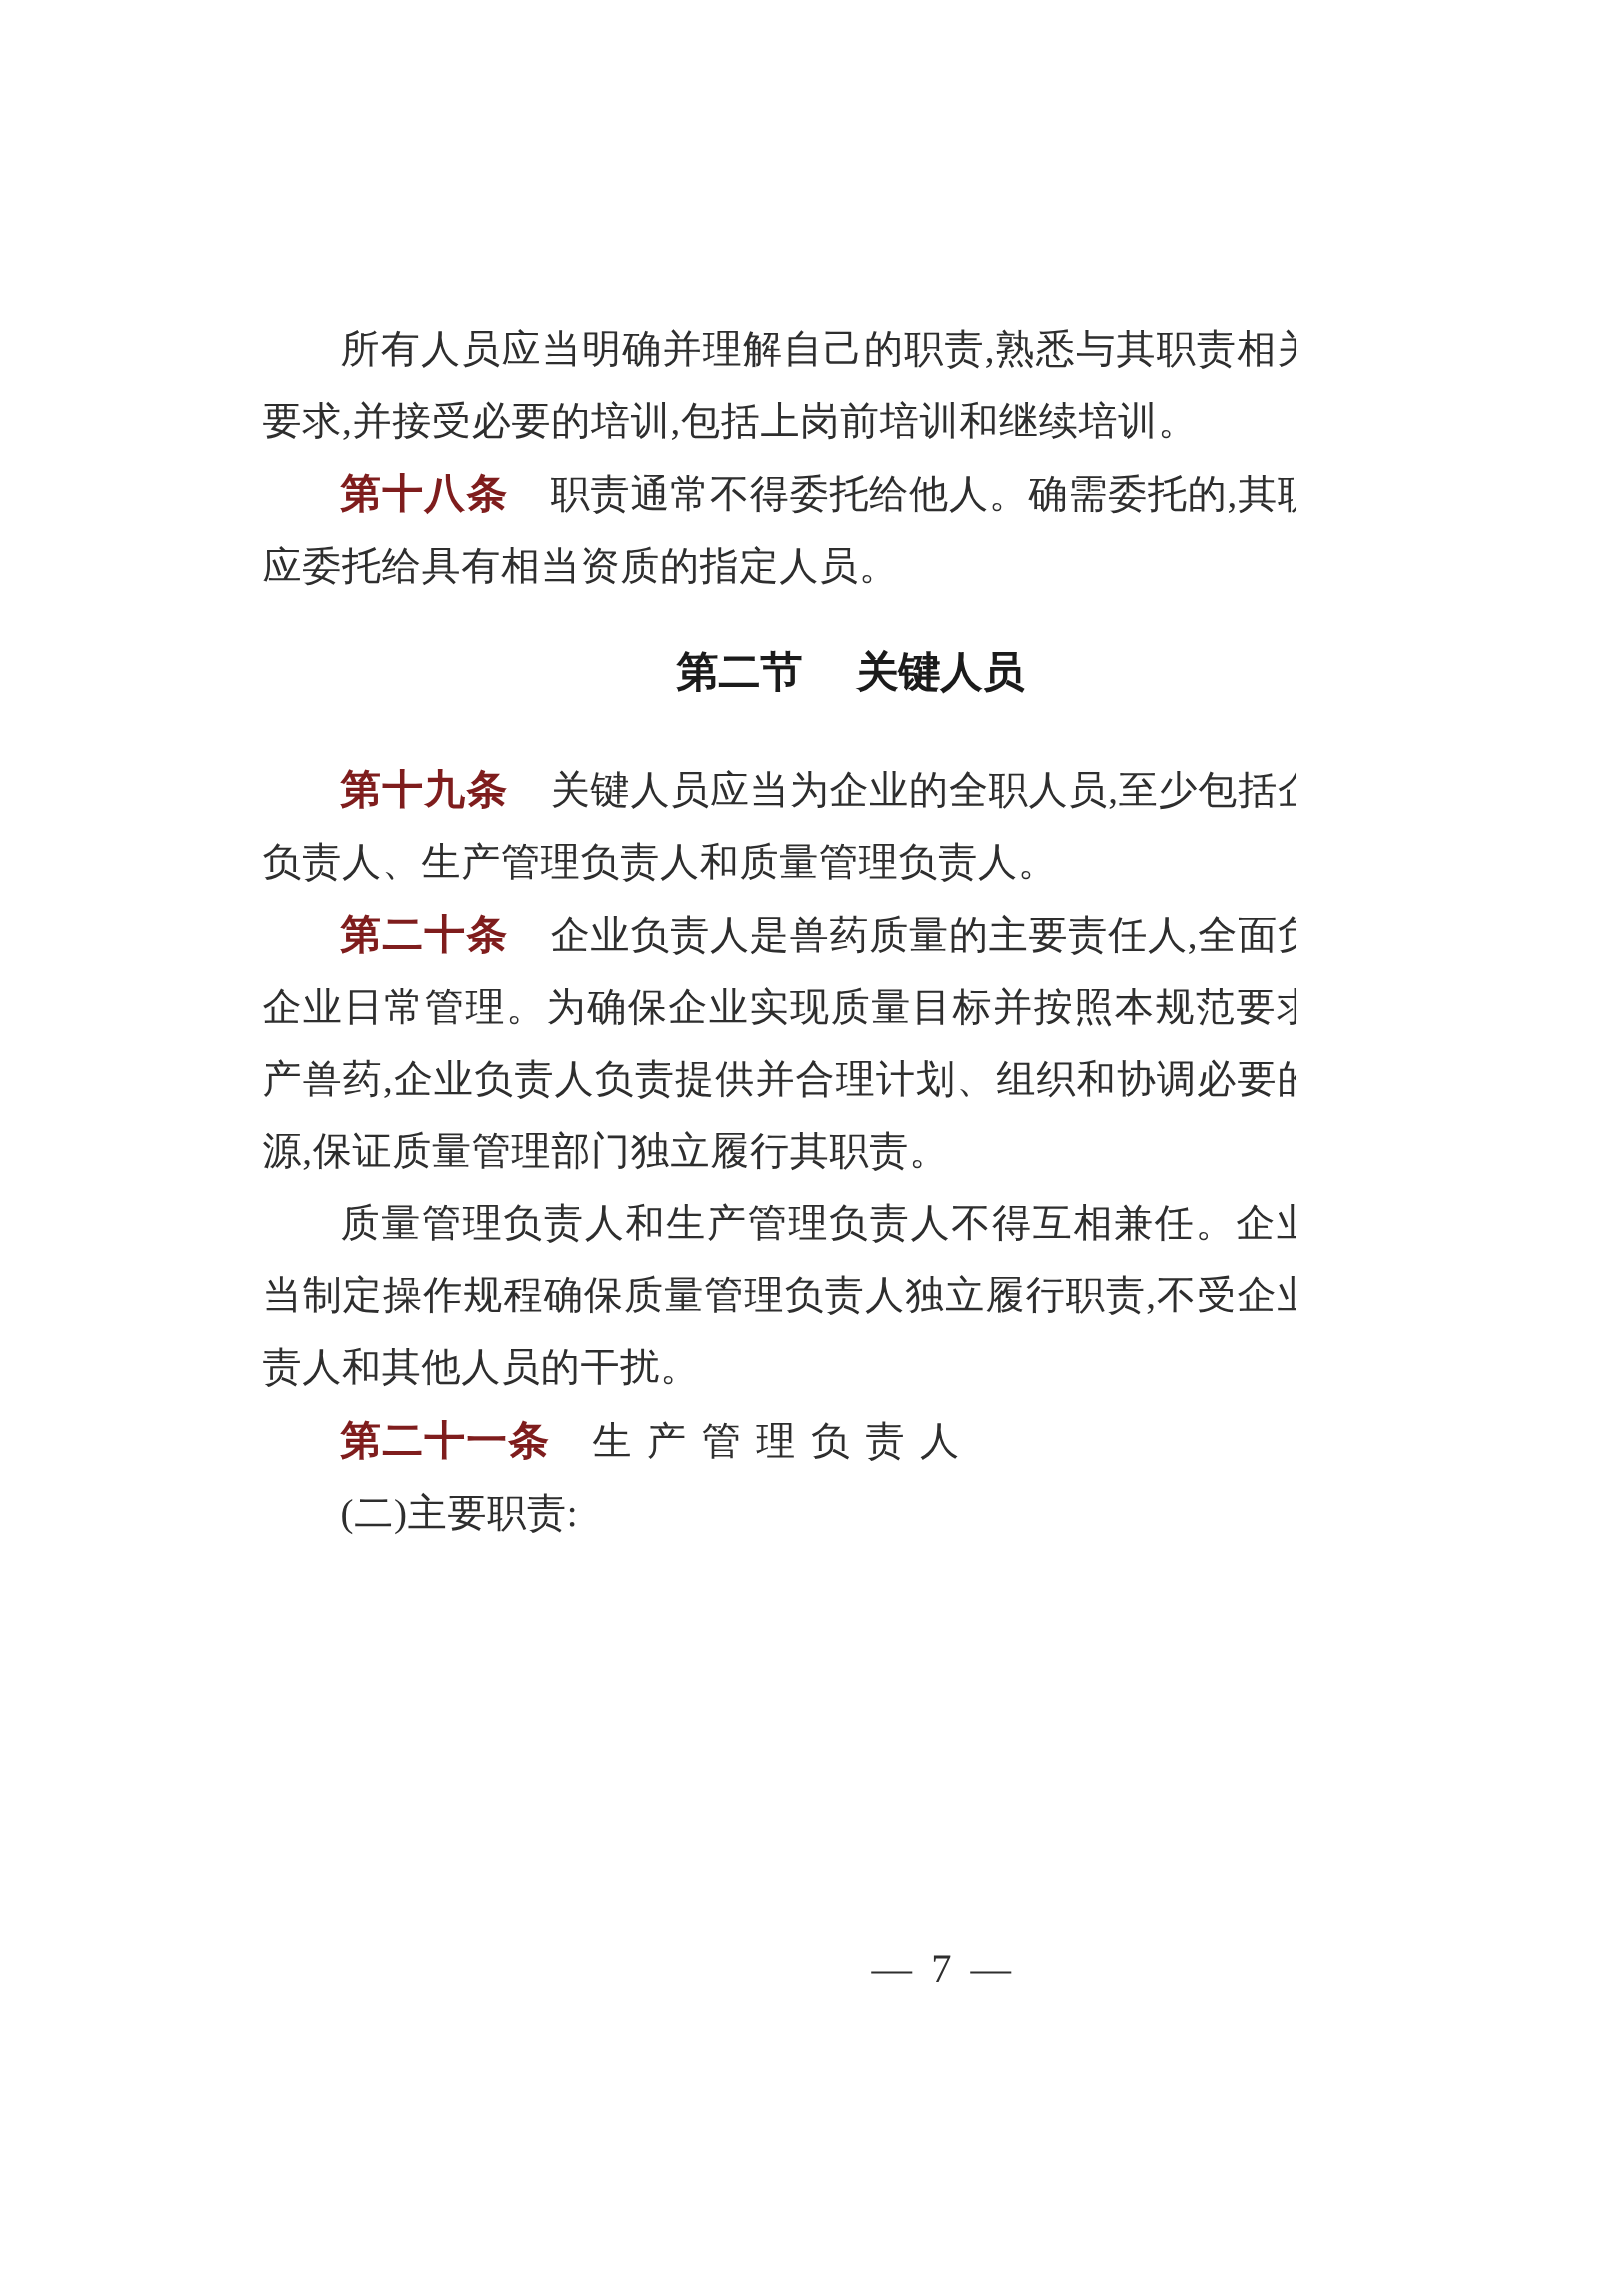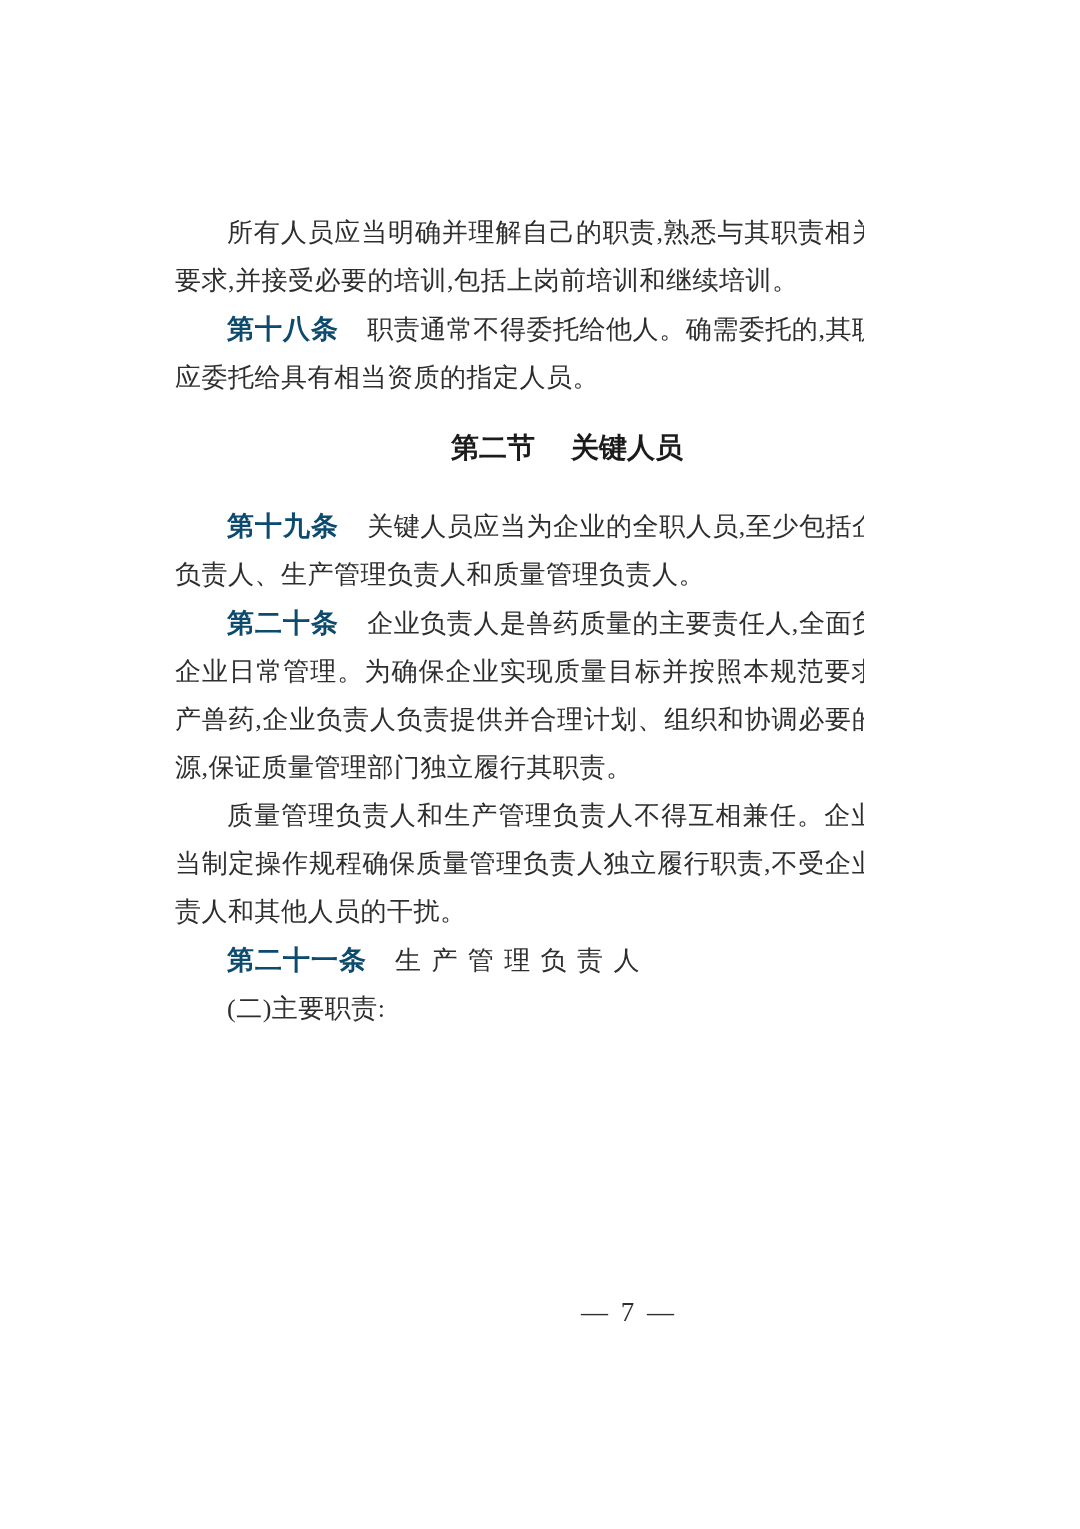--- a/index.html
+++ b/index.html
@@ -29,21 +29,21 @@
     text-align: justify;
     text-justify: inter-character;
     letter-spacing: 0.5px;
     word-break: break-all;
   }
   .para.indent {
     text-indent: 2em;
   }
   .term {
     font-weight: bold;
-    color: #0c4a6e;
+    color: #7f1d1d;
     margin-right: 28px;
     font-family: "Liberation Sans", "DejaVu Sans", sans-serif;
     font-size: 27px;
     letter-spacing: 1px;
     margin-top: 21px;
   }
   .spaced {
     letter-spacing: 0.4em;
   }
   .section-heading {

